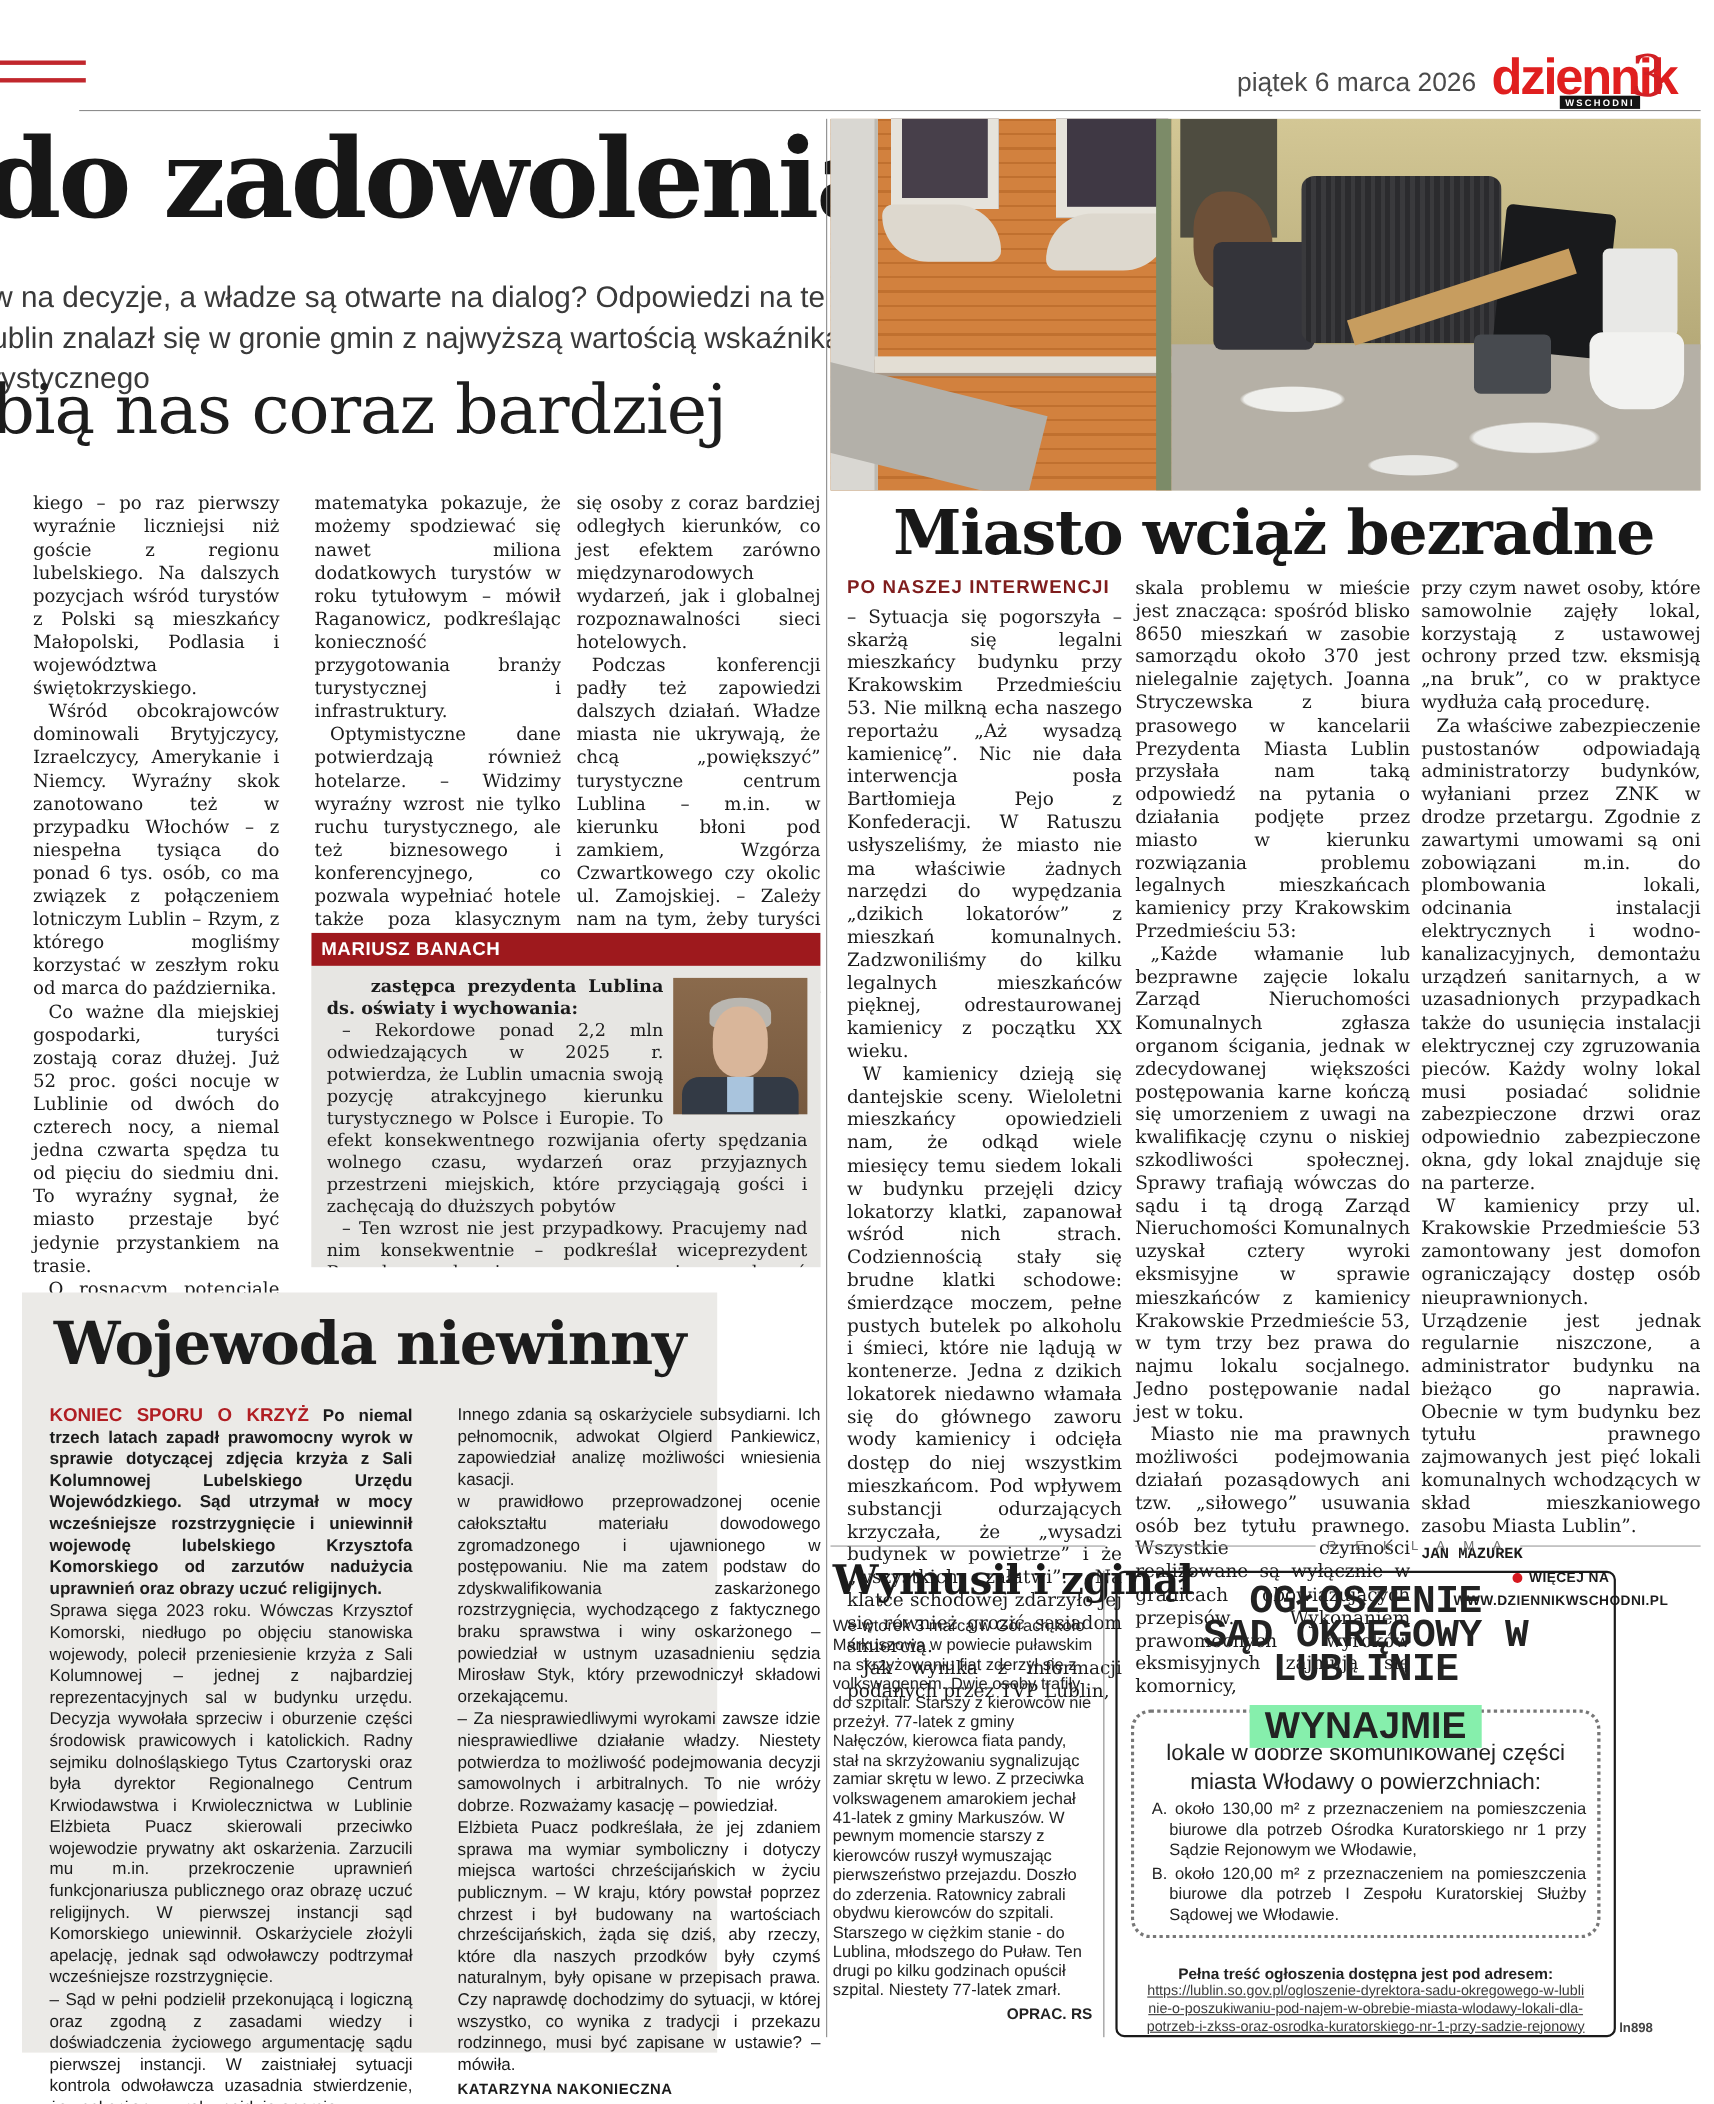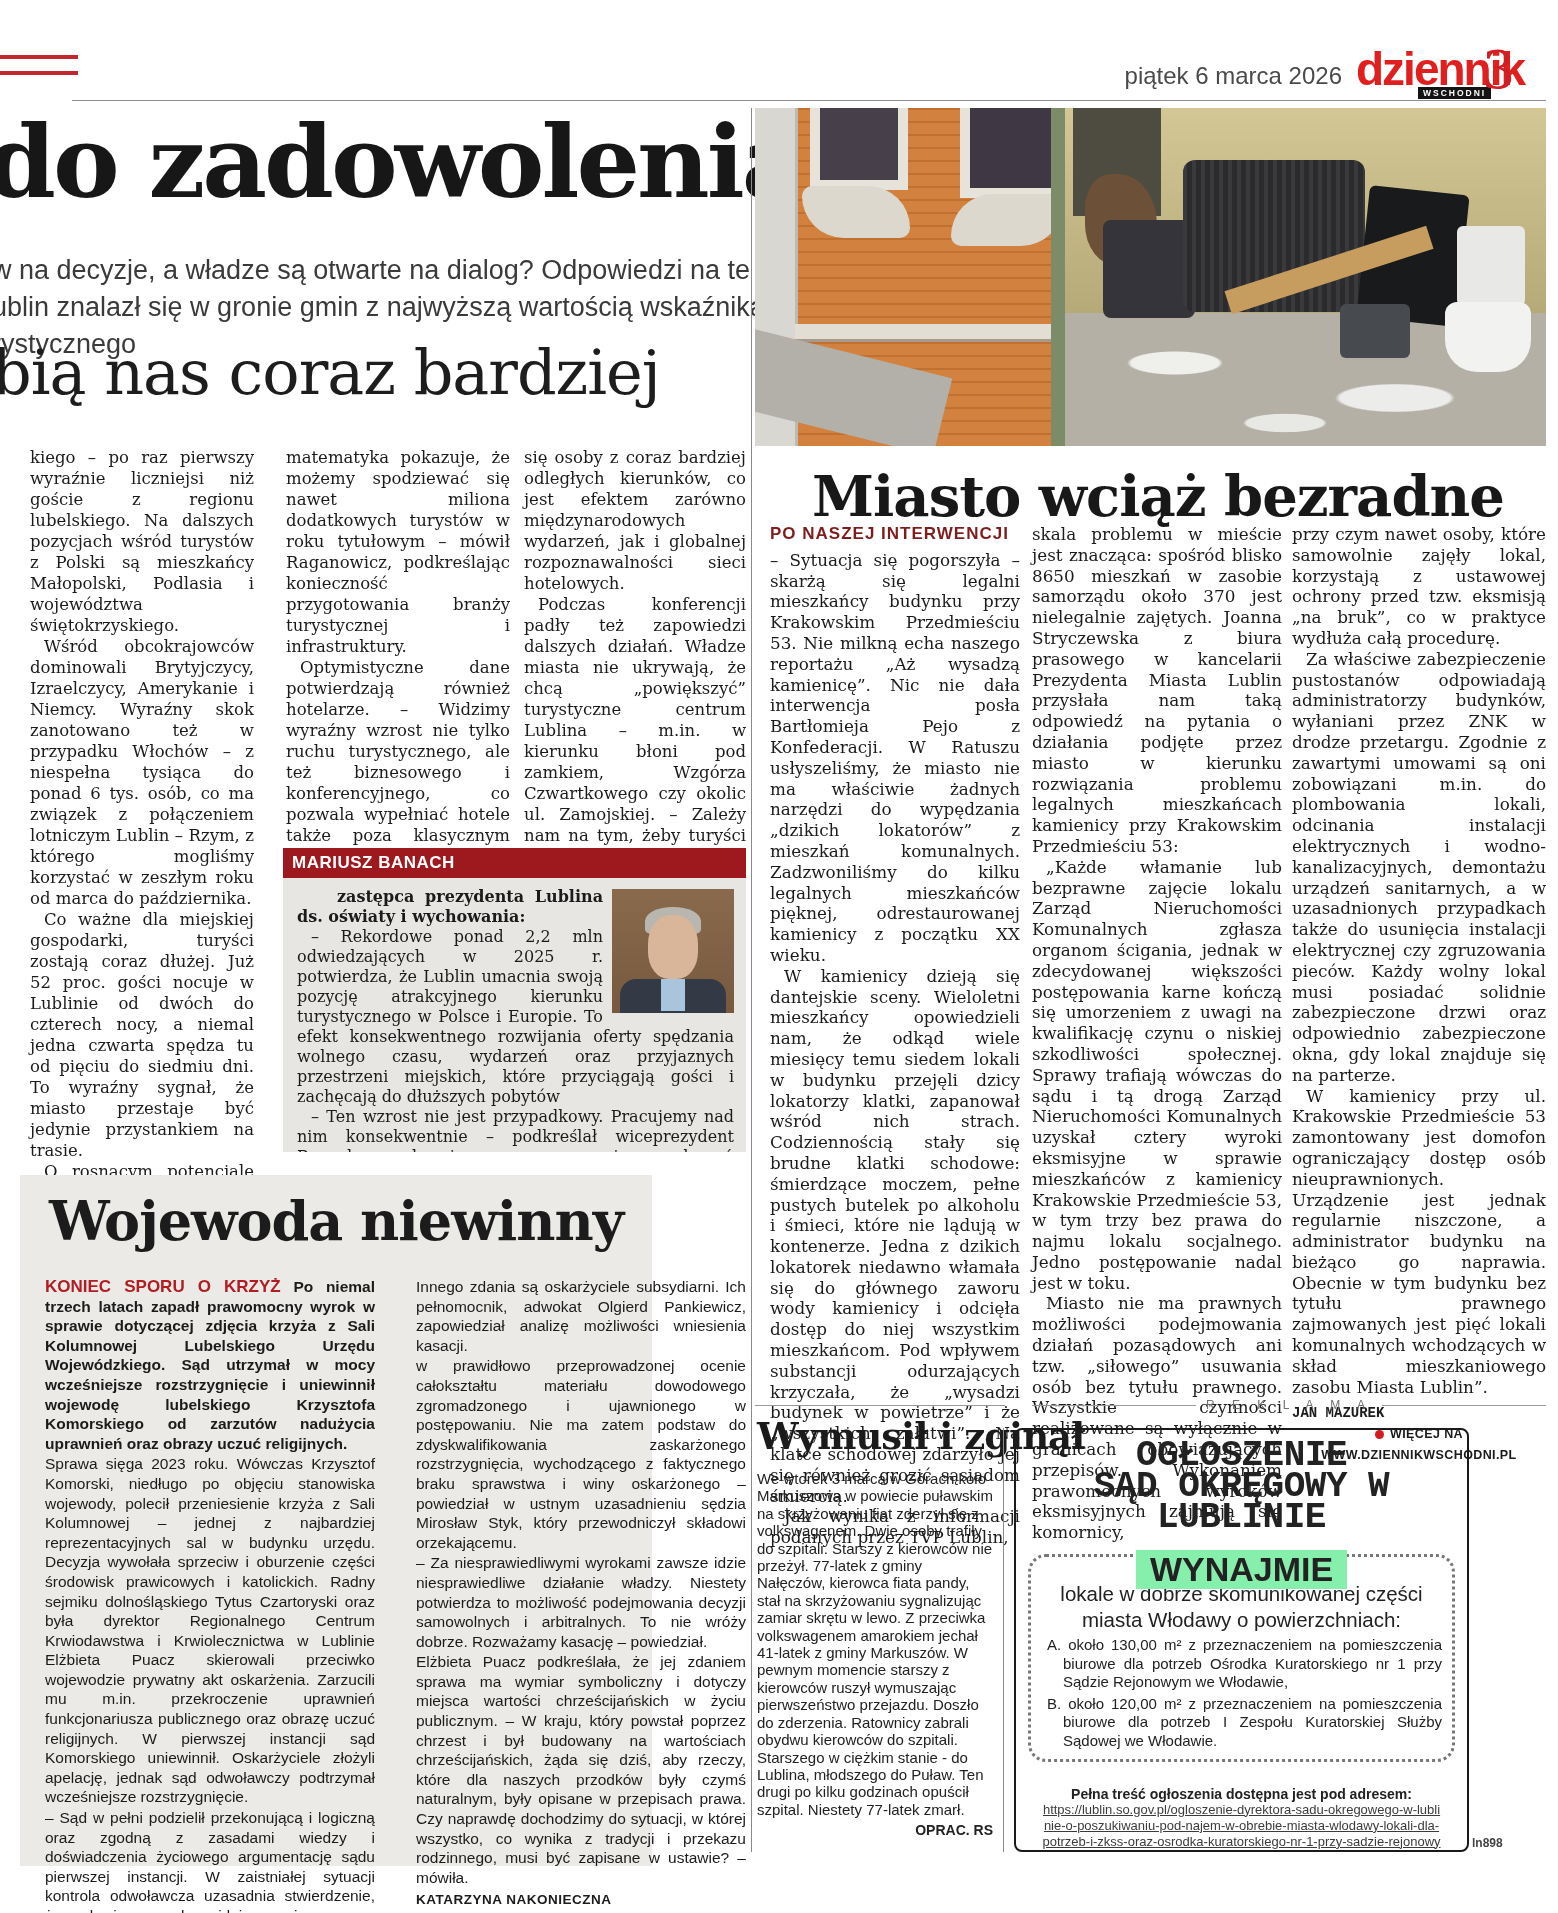--- a/index.html
+++ b/index.html
@@ -189,21 +189,21 @@
     <div style="left:348px;top:112px;width:92px;height:98px;background:#34343a;border-radius:8px;"></div>
     <div style="left:428px;top:52px;width:182px;height:152px;background:
          repeating-linear-gradient(90deg,rgba(255,255,255,.07) 0 4px,transparent 4px 9px),#2b2b2e;border-radius:12px;"></div>
     <div style="left:608px;top:82px;width:100px;height:132px;background:#191a1c;transform:rotate(6deg);border-radius:6px;"></div>
     <div style="left:468px;top:150px;width:212px;height:24px;background:#c79d5f;transform:rotate(-18deg);"></div>
     <div style="left:585px;top:196px;width:70px;height:54px;background:#474a4f;border-radius:6px;"></div>
     <div style="left:702px;top:118px;width:68px;height:80px;background:#e8e8e6;border-radius:6px;"></div>
     <div style="left:690px;top:194px;width:86px;height:70px;background:#f2f2f0;border-radius:12px 12px 32px 32px;"></div>
   </div>
 
-  <div class="abs serif mh" style="left:770px;top:468px;width:776px;">Miasto wciąż bezradne</div>
+  <div class="abs serif mh" style="left:770px;top:457px;width:776px;">Miasto wciąż bezradne</div>
 
   <div class="abs serif mcol just bodycol" style="left:770px;top:524px;width:250px;">
     <div class="mkicker">PO NASZEJ INTERWENCJI</div>
     <p class="cont">– Sytuacja się pogorszyła – skarżą się legalni mieszkańcy budynku przy Krakowskim Przedmieściu 53. Nie milkną echa naszego reportażu „Aż wysadzą kamienicę”. Nic nie dała interwencja posła Bartłomieja Pejo z Konfederacji. W Ratuszu usłyszeliśmy, że miasto nie ma właściwie żadnych narzędzi do wypędzania „dzikich lokatorów” z mieszkań komunalnych. Zadzwoniliśmy do kilku legalnych mieszkańców pięknej, odrestaurowanej kamienicy z początku XX wieku.</p>
     <p>W kamienicy dzieją się dantejskie sceny. Wieloletni mieszkańcy opowiedzieli nam, że odkąd wiele miesięcy temu siedem lokali w budynku przejęli dzicy lokatorzy klatki, zapanował wśród nich strach. Codziennością stały się brudne klatki schodowe: śmierdzące moczem, pełne pustych butelek po alkoholu i śmieci, które nie lądują w kontenerze. Jedna z dzikich lokatorek niedawno włamała się do głównego zaworu wody kamienicy i odcięła dostęp do niej wszystkim mieszkańcom. Pod wpływem substancji odurzających krzyczała, że „wysadzi budynek w powietrze” i że „wszystkich załatwi”. Na klatce schodowej zdarzyło jej się również grozić sąsiadom śmiercią.</p>
     <p>Jak wynika z informacji podanych przez TVP Lublin,</p>
   </div>
   <div class="abs serif mcol just bodycol" style="left:1032px;top:524px;width:250px;">
     <p class="cont">skala problemu w mieście jest znacząca: spośród blisko 8650 mieszkań w zasobie samorządu około 370 jest nielegalnie zajętych. Joanna Stryczewska z biura prasowego w kancelarii Prezydenta Miasta Lublin przysłała nam taką odpowiedź na pytania o działania podjęte przez miasto w kierunku rozwiązania problemu legalnych mieszkańcach kamienicy przy Krakowskim Przedmieściu 53:</p>
     <p>„Każde włamanie lub bezprawne zajęcie lokalu Zarząd Nieruchomości Komunalnych zgłasza organom ścigania, jednak w zdecydowanej większości postępowania karne kończą się umorzeniem z uwagi na kwalifikację czynu o niskiej szkodliwości społecznej. Sprawy trafiają wówczas do sądu i tą drogą Zarząd Nieruchomości Komunalnych uzyskał cztery wyroki eksmisyjne w sprawie mieszkańców z kamienicy Krakowskie Przedmieście 53, w tym trzy bez prawa do najmu lokalu socjalnego. Jedno postępowanie nadal jest w toku.</p>

